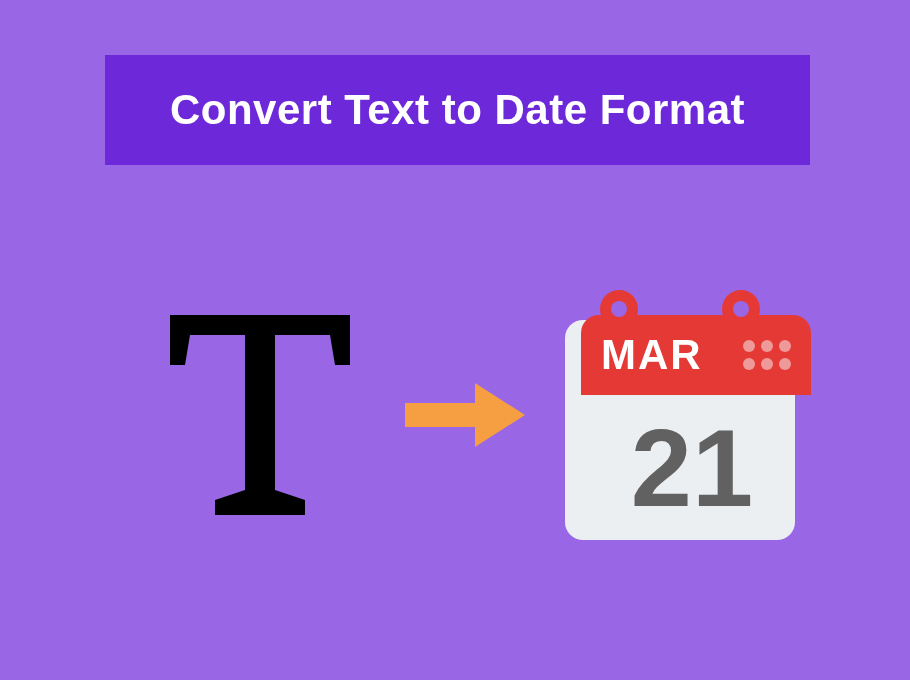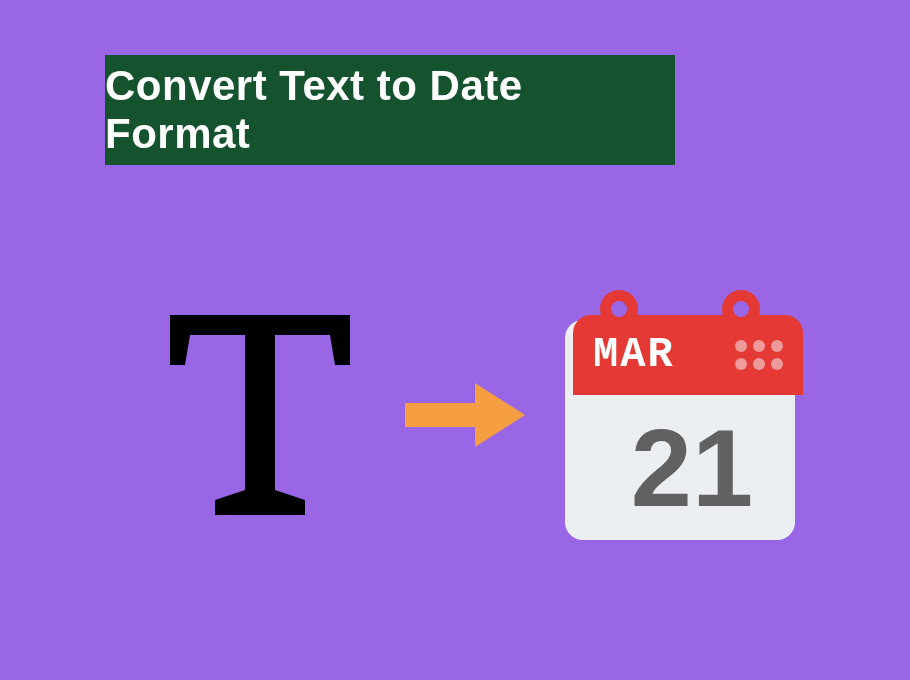--- a/index.html
+++ b/index.html
@@ -7,23 +7,23 @@
       width: 910px;
       height: 680px;
       background: #9966e6;
       position: relative;
       font-family: -apple-system, BlinkMacSystemFont, "Segoe UI", Arial, sans-serif;
     }
     .title-banner {
       position: absolute;
       top: 55px;
       left: 105px;
-      width: 570px;
+      width: 705px;
       height: 110px;
-      background: #14532d;
+      background: #6d28d9;
       display: flex;
       align-items: center;
       justify-content: center;
     }
     .title-text {
       color: #ffffff;
       font-size: 42px;
       font-weight: 700;
       letter-spacing: 0.5px;
     }
@@ -61,30 +61,29 @@
       top: 30px;
       left: 0;
       width: 230px;
       height: 220px;
       background: #eceff1;
       border-radius: 18px;
     }
     .cal-header {
       position: absolute;
       top: 25px;
-      left: 8px;
+      left: 16px;
       width: 230px;
       height: 80px;
       background: #e53935;
       border-radius: 18px 18px 0 0;
       display: flex;
       align-items: center;
       padding: 0 20px;
       justify-content: space-between;
-      font-family: Liberation Mono, monospace;
     }
     .cal-month {
       color: #ffffff;
       font-size: 42px;
       font-weight: 800;
       letter-spacing: 2px;
     }
     .cal-dots {
       display: grid;
       grid-template-columns: repeat(3, 12px);

